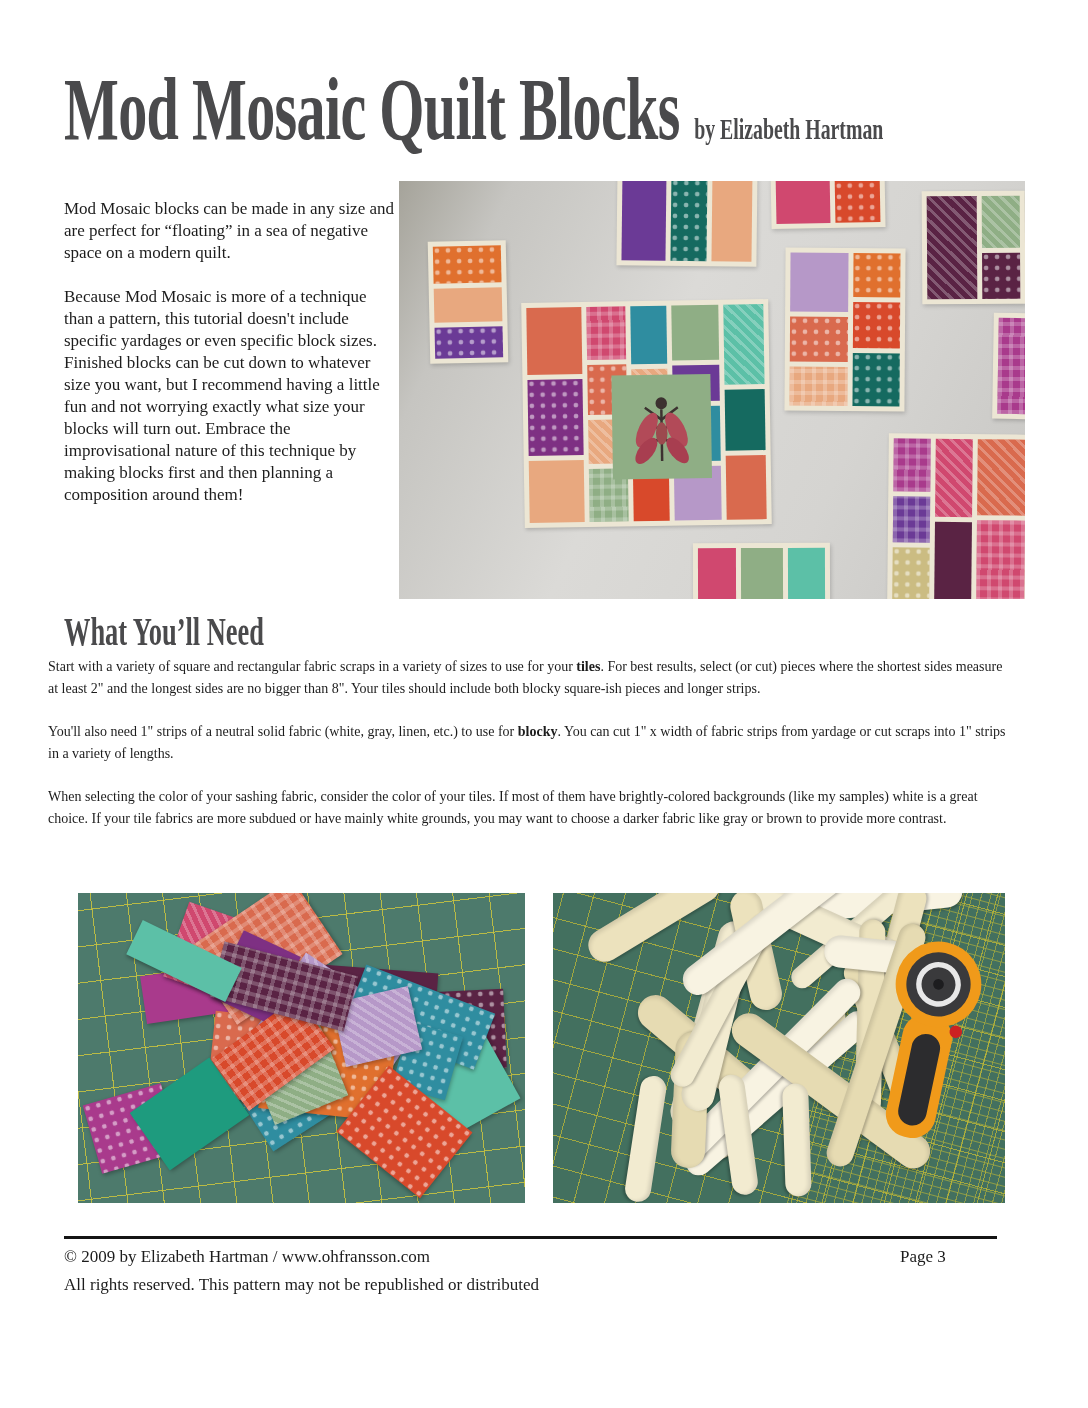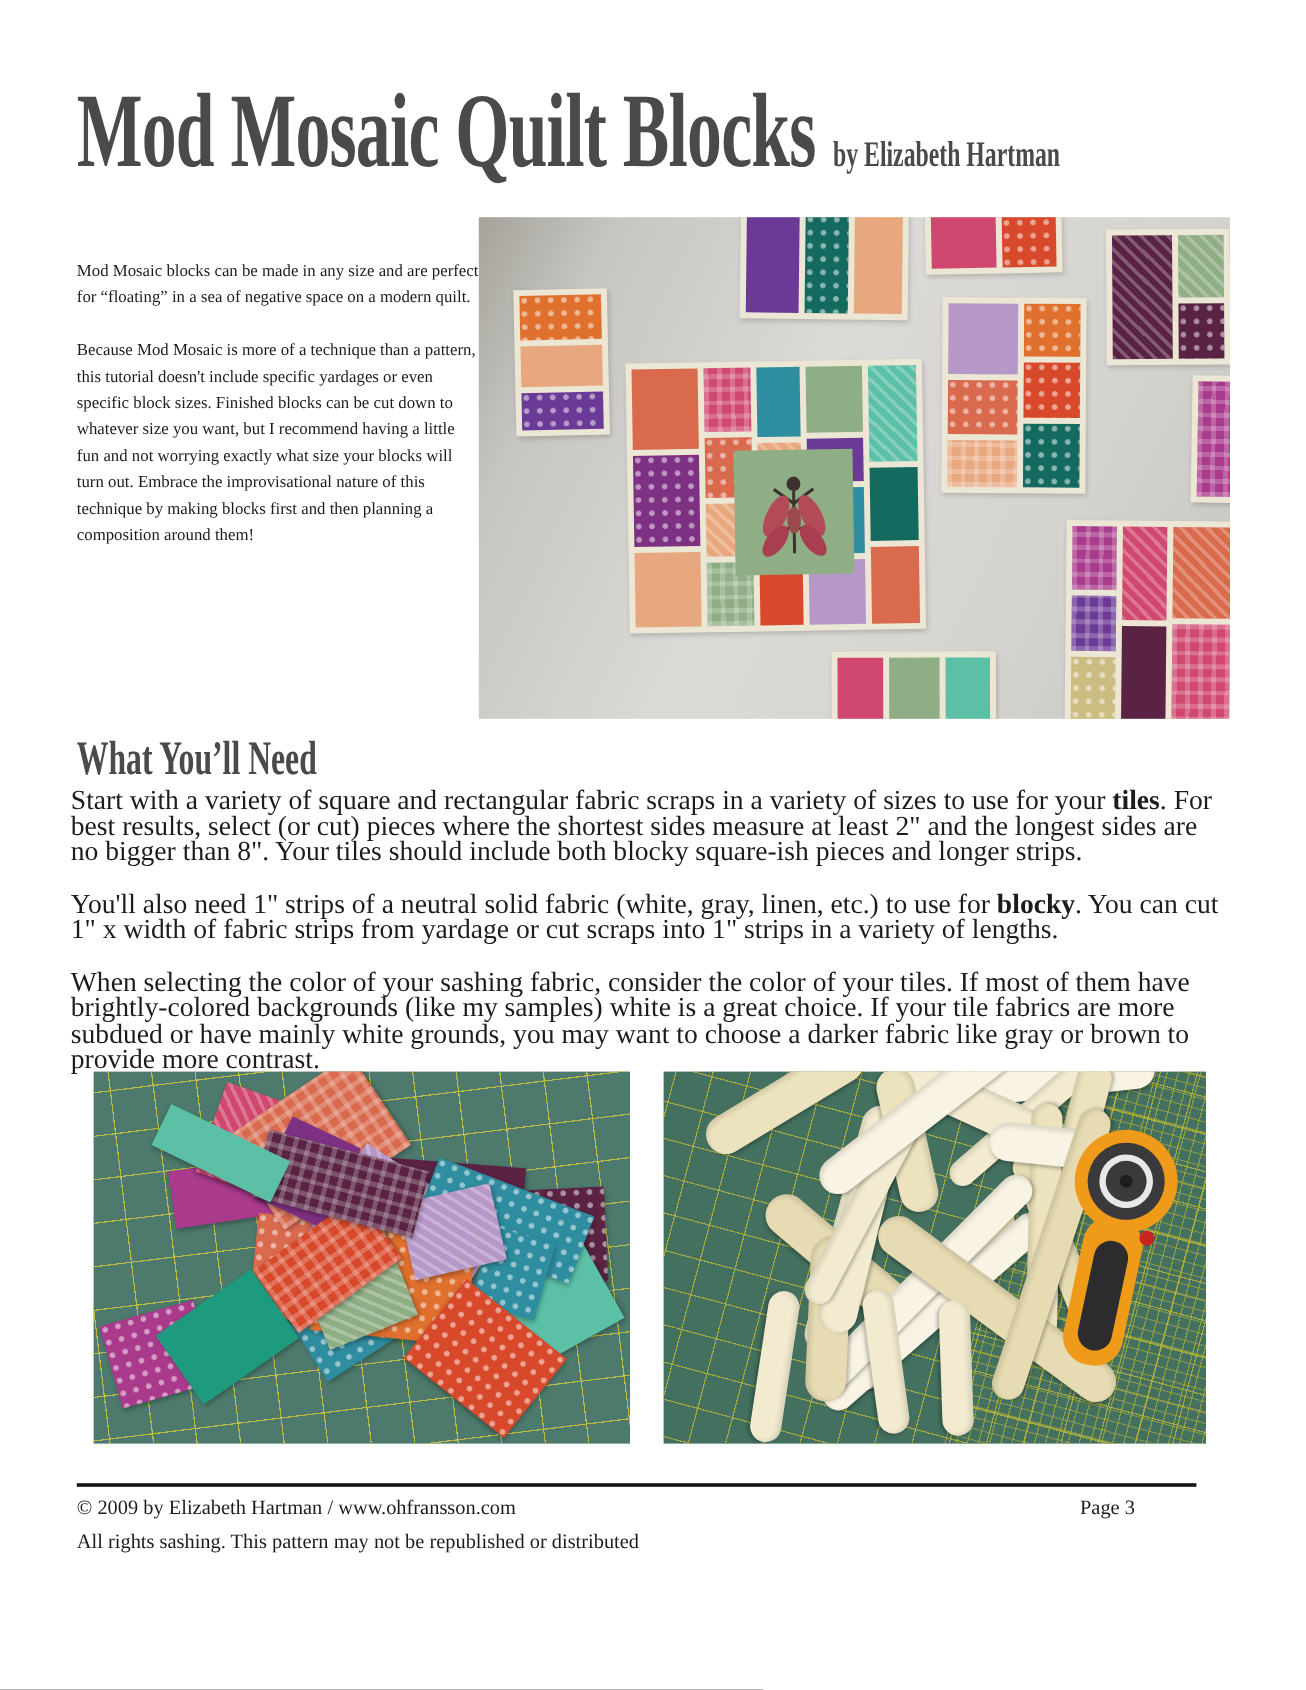--- a/index.html
+++ b/index.html
@@ -7,25 +7,25 @@
     position:relative; width:1088px; height:1408px; margin:0 auto;
     background:#ffffff; overflow:hidden;
     font-family:Liberation Serif, serif;
     color:#1c1c1c;
   }
   
   .condensed{ transform:scaleX(.66); transform-origin:0 0; white-space:nowrap; }
   .title-row{ position:absolute; left:64px; top:66px; }
   .title-row .title{ font-size:88px; font-weight:bold; line-height:1; color:var(--head,#4a4a4c); letter-spacing:-1px;}
   .title-row .byline{ font-size:30px; font-weight:bold; color:var(--head,#4a4a4c); margin-left:22px;}
-  .intro{ position:absolute; left:64px; top:216px; width:336px; font-size:14px; line-height:22px;}
+  .intro{ position:absolute; left:64px; top:198px; width:336px; font-size:17px; line-height:22px;}
   .intro p{ margin:0 0 22px 0; }
   .section-heading{ position:absolute; left:64px; top:610px; }
   .section-heading h2{ margin:0; font-size:40px; line-height:1.1; font-weight:bold; color:var(--head,#4a4a4c);}
-  .body-paragraphs{ position:absolute; left:59px; top:656px; width:962px; font-size:23px; line-height:21.5px;}
+  .body-paragraphs{ position:absolute; left:48px; top:656px; width:962px; font-size:14px; line-height:21.5px;}
   .body-paragraphs p{ margin:0 0 22px 0; }
   .body-paragraphs strong{ font-weight:bold; }
 
   .photo{ position:absolute; overflow:hidden; }
   .photo-wall{ left:399px; top:181px; width:626px; height:418px;
     background:linear-gradient(115deg,#a5a39a 0%,#c6c5c1 14%,#dbdad7 42%,#d5d4d1 70%,#c7c6c3 100%);}
   .photo-scraps{ left:78px; top:893px; width:447px; height:310px; }
   .photo-strips{ left:553px; top:893px; width:452px; height:310px; }
   .mat-grid{ position:absolute; left:-25%; top:-25%; width:150%; height:150%; }
   .mosaic-block{ position:absolute; box-shadow:1px 2px 4px rgba(0,0,0,.18); }
@@ -205,16 +205,16 @@
           <circle cx="70" cy="55" r="6" fill="#1d1d1f"></circle>
           <circle cx="100" cy="103" r="7" fill="#cc2222"></circle>
           <rect x="55" y="112" width="32" height="104" rx="16" fill="#2c2c2e"></rect>
         </svg></div>
     </div>
 
   <div class="footer-rule" style="background: rgb(20, 20, 20);"></div>
   <div class="footer-copy">© 2009 by Elizabeth Hartman / www.ohfransson.com</div>
   <div class="footer-page">Page 3</div>
   <div class="footer-rights">
-      <div>All rights sashing. This pattern may not be republished or distributed</div>
+      <div>All rights reserved. This pattern may not be republished or distributed</div>
     </div>
 
 </div>
 
 </body></html>

